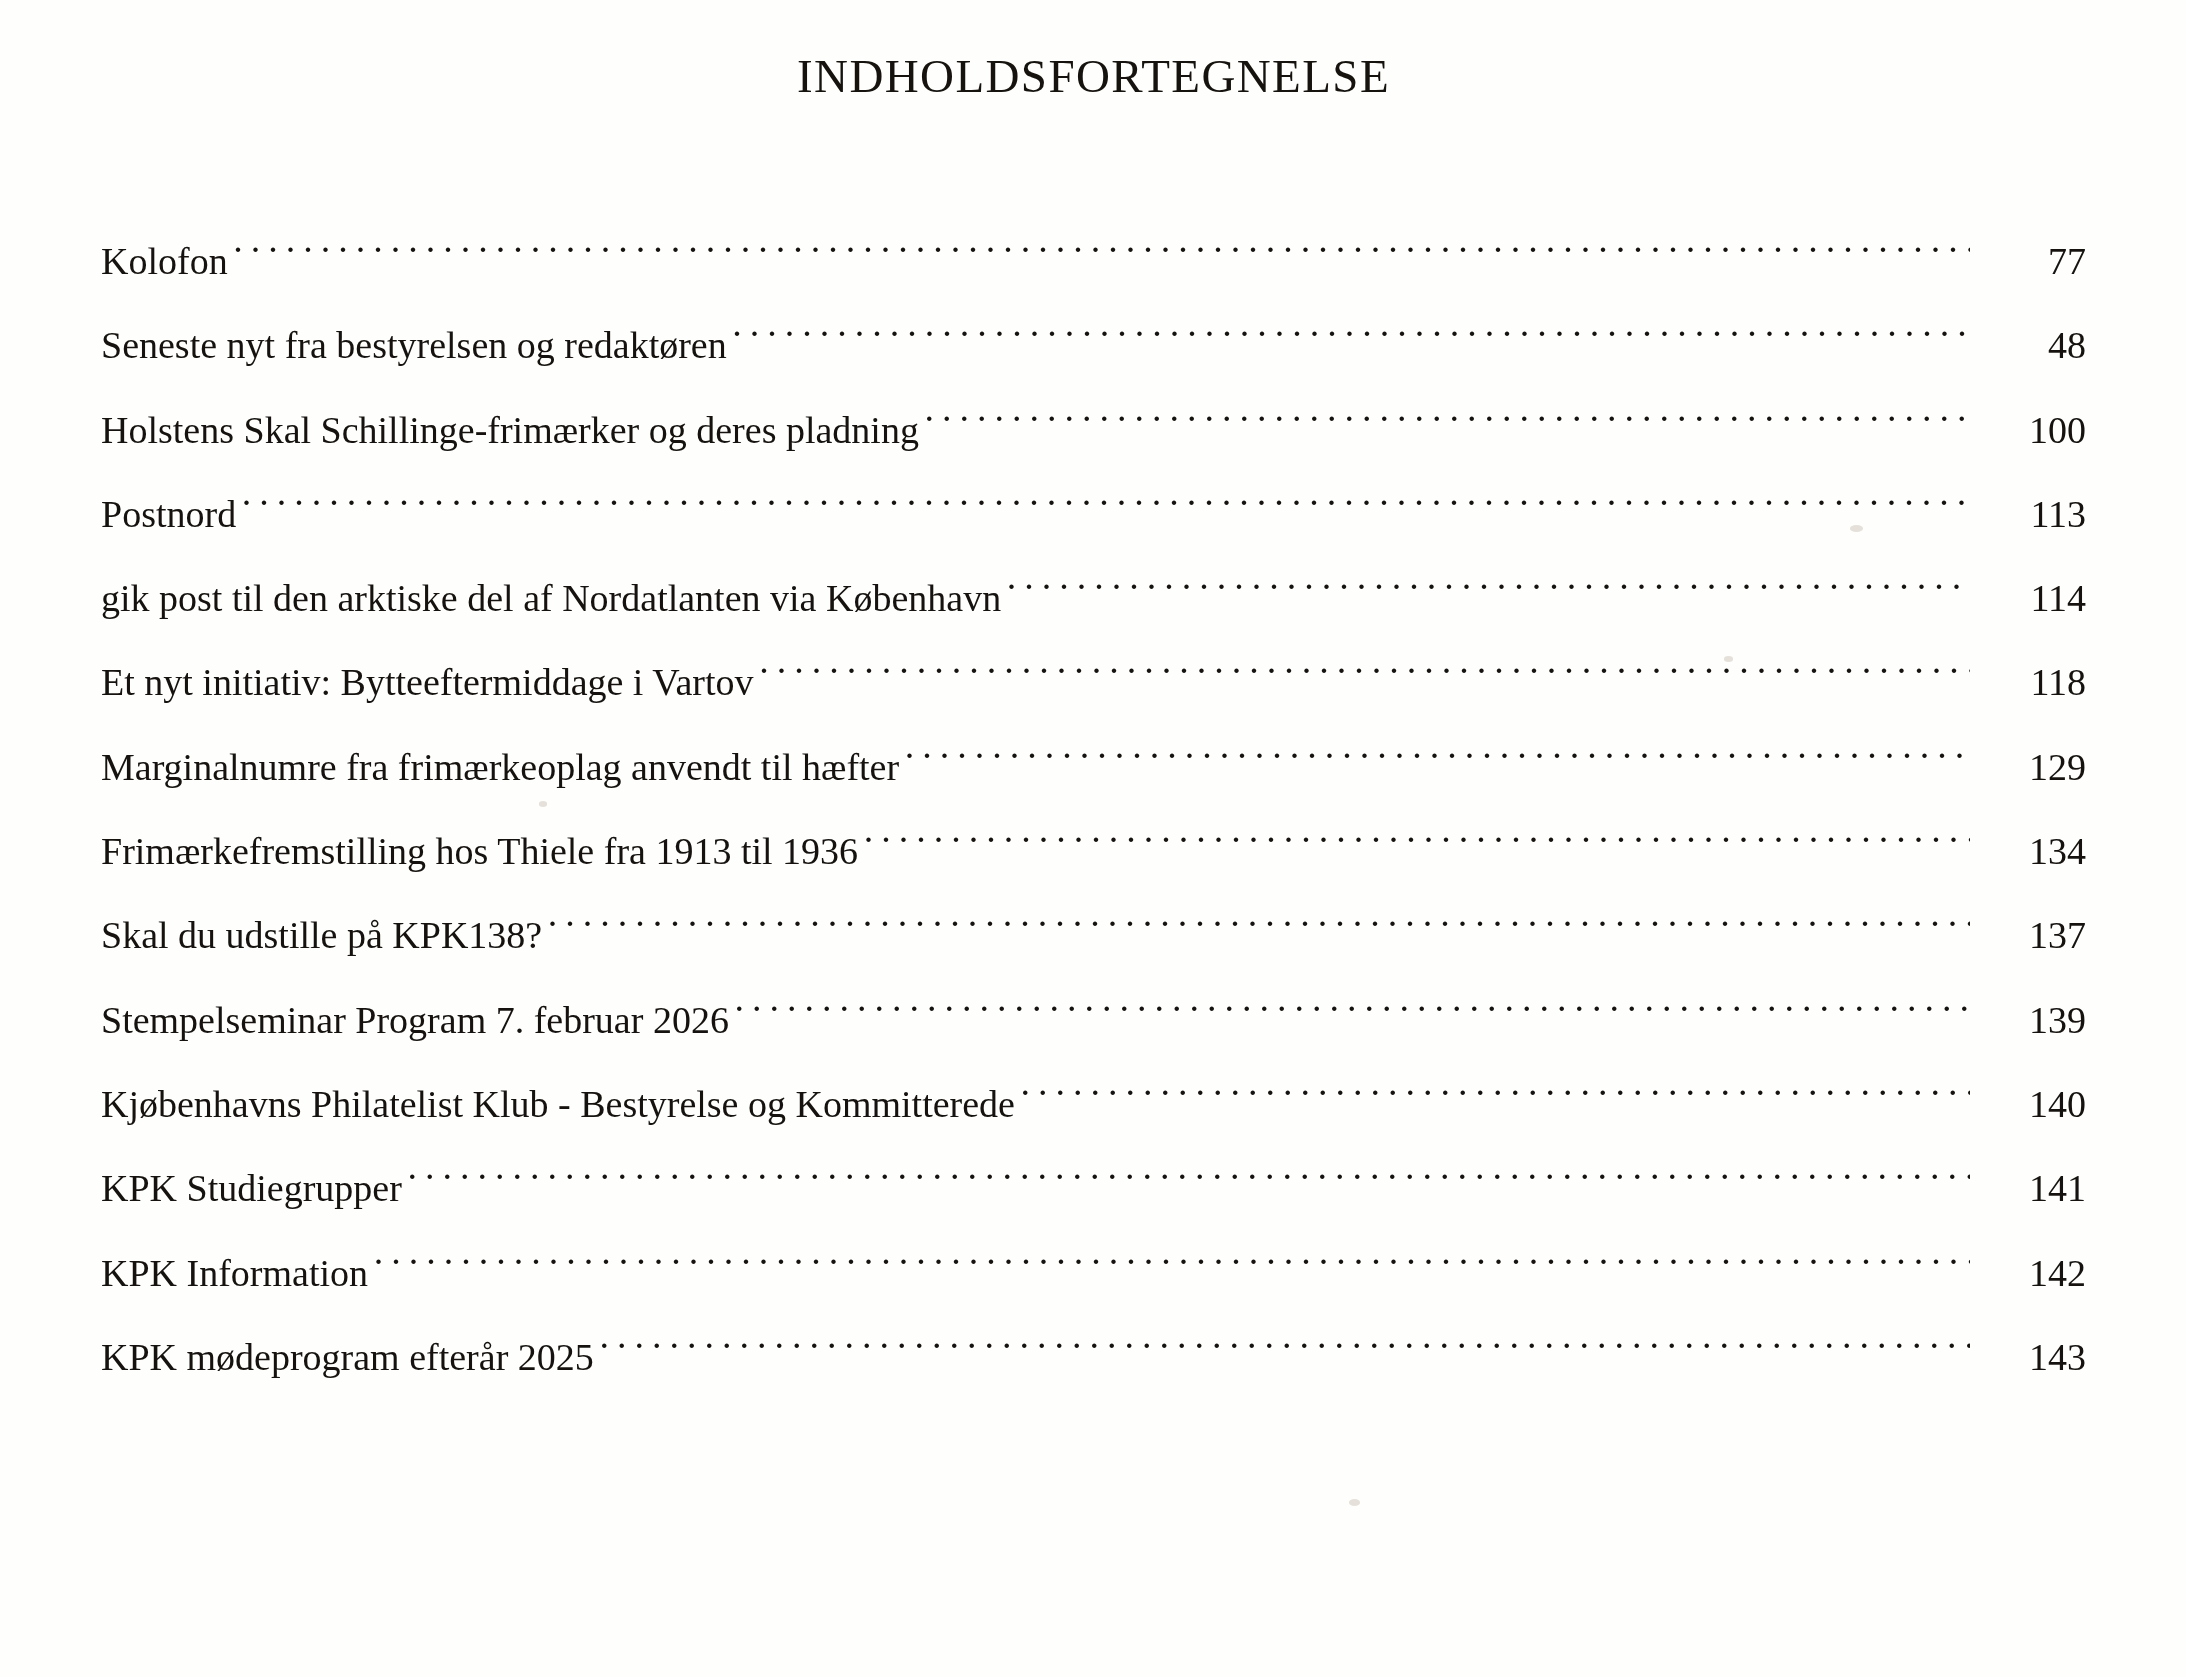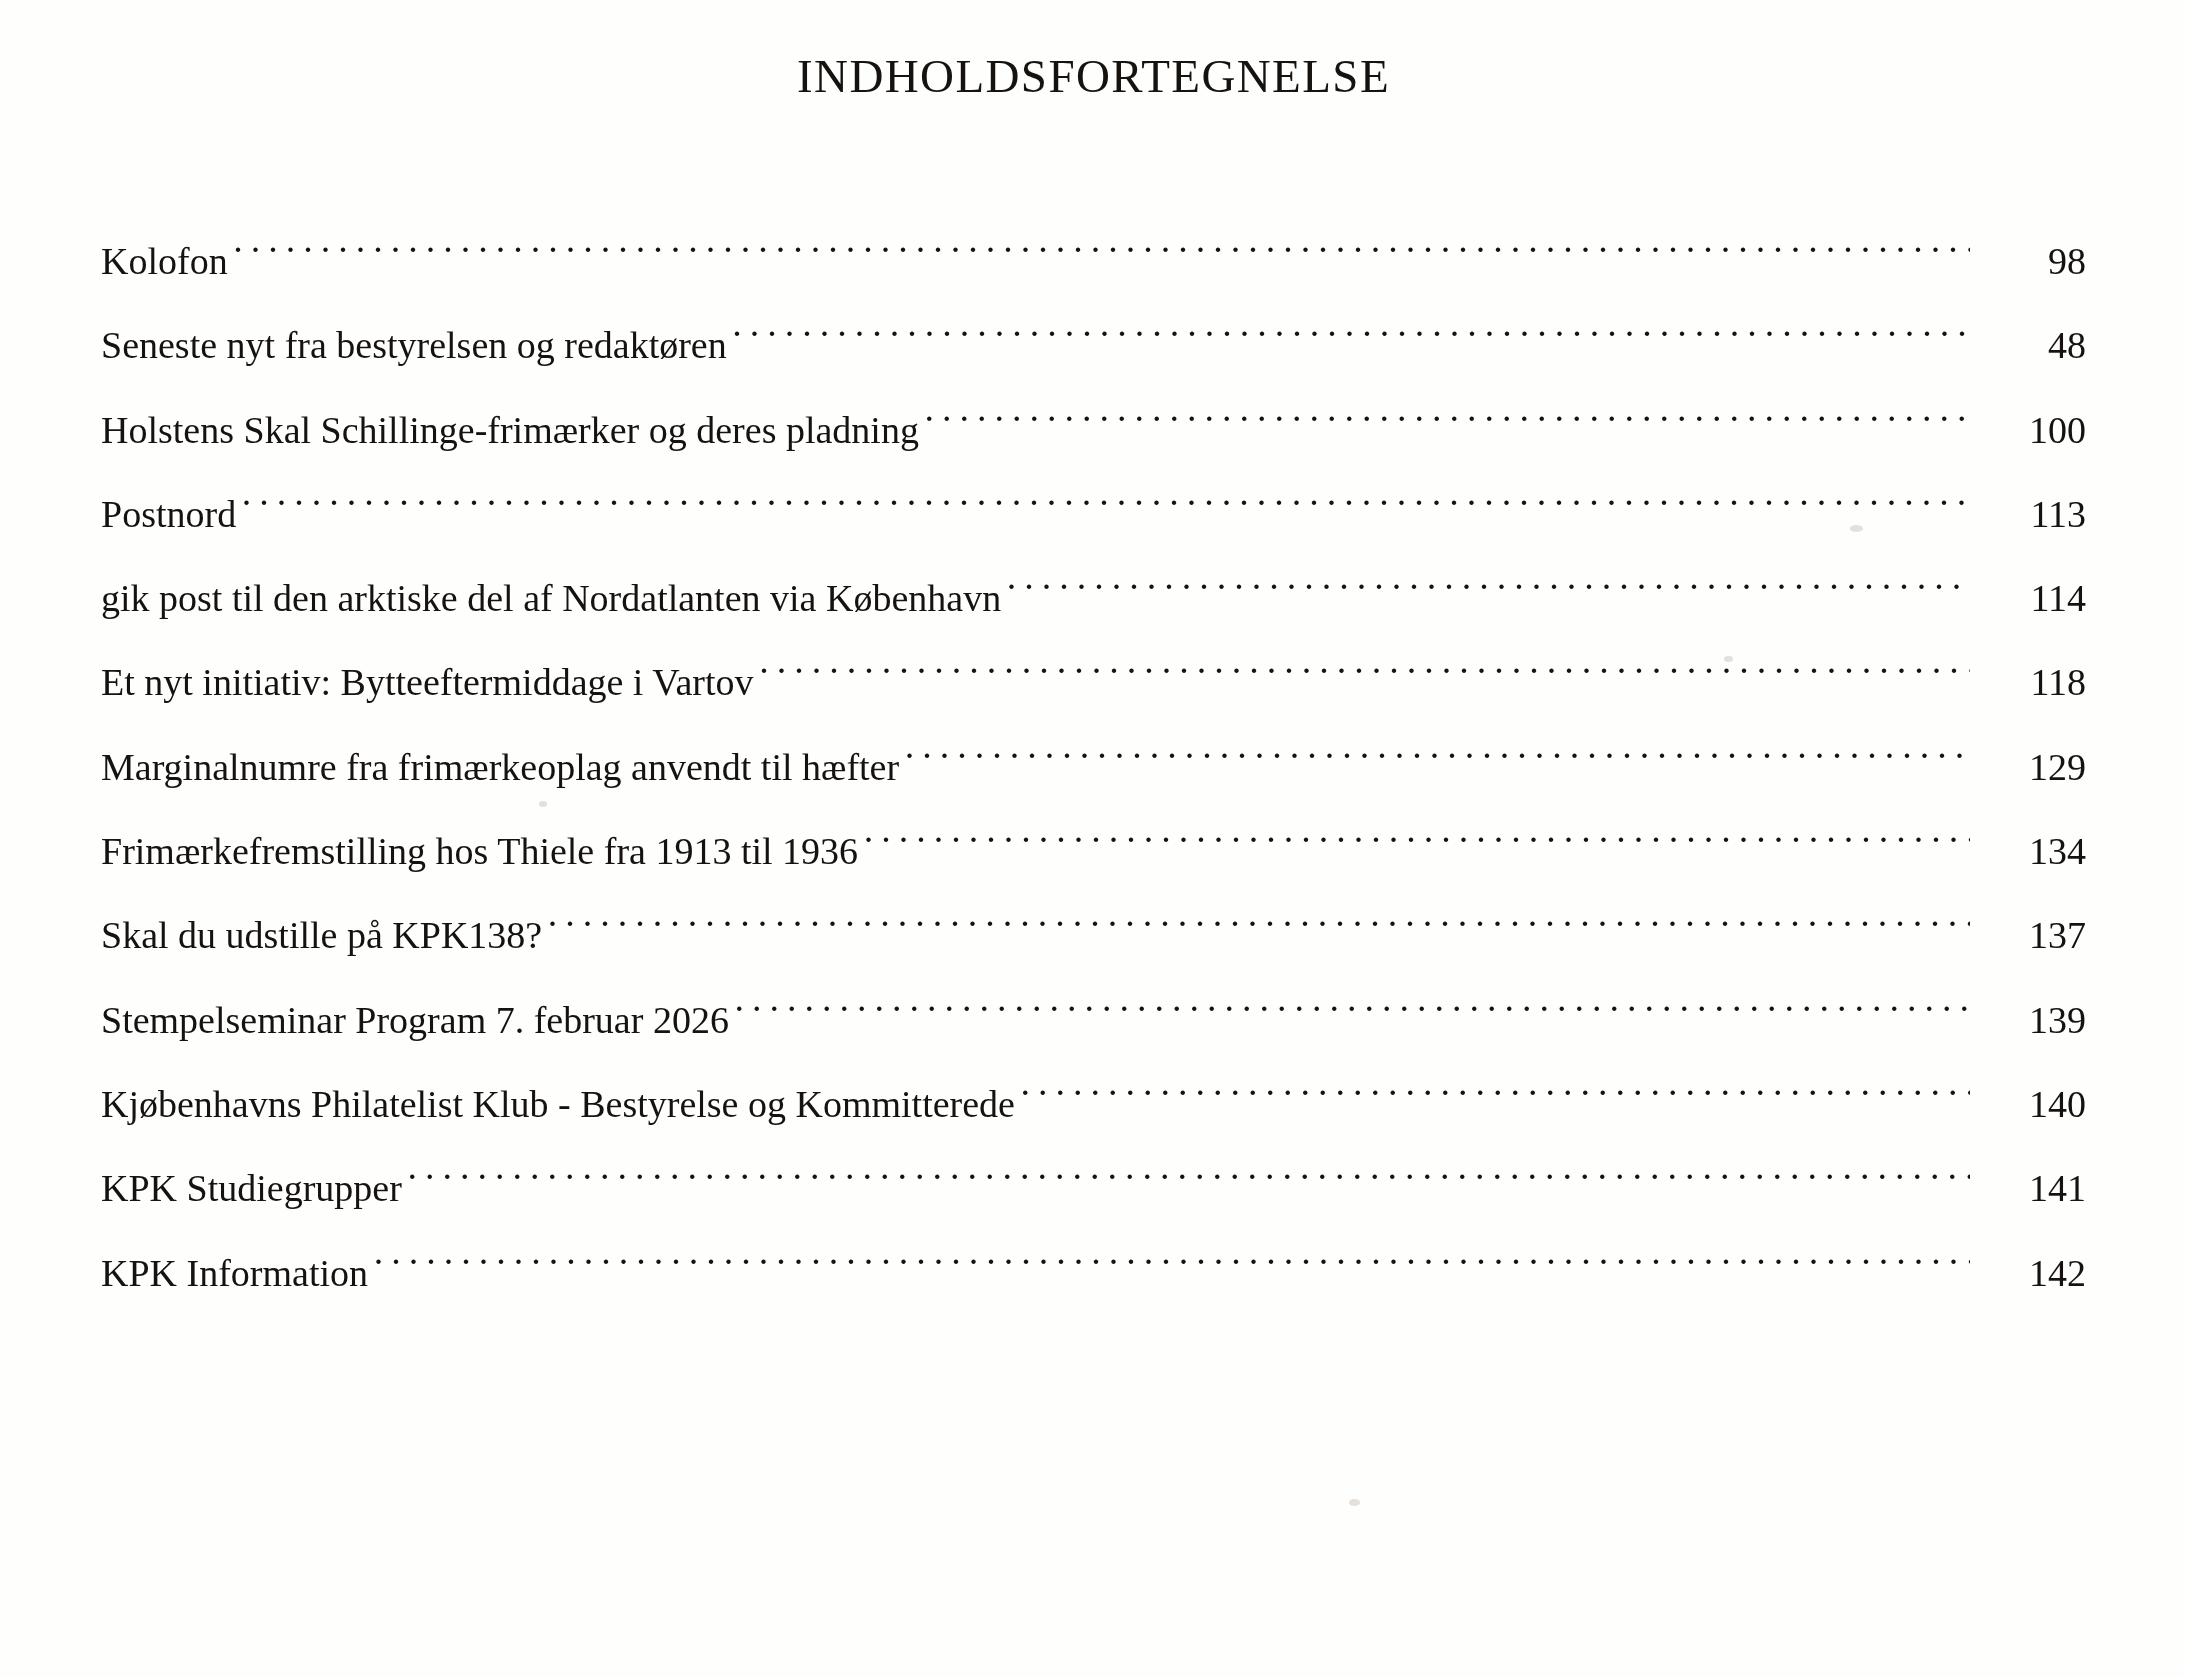--- a/index.html
+++ b/index.html
@@ -108,21 +108,21 @@
 
 <div class="page">
 
   <h1 class="page-title">INDHOLDSFORTEGNELSE</h1>
 
   <ul class="toc" id="toc-list">
       <li class="toc-entry">
         <div class="entry-row">
           <span class="entry-label">Kolofon</span>
           <span class="leader"></span>
-          <span class="entry-page">98</span>
+          <span class="entry-page">77</span>
         </div>
       </li>
       <li class="toc-entry">
         <div class="entry-row">
           <span class="entry-label">Seneste nyt fra bestyrelsen og redaktøren</span>
           <span class="leader"></span>
           <span class="entry-page">48</span>
         </div>
       </li>
       <li class="toc-entry">
@@ -193,20 +193,27 @@
           <span class="entry-label">KPK Studiegrupper</span>
           <span class="leader"></span>
           <span class="entry-page">141</span>
         </div>
       </li>
       <li class="toc-entry">
         <div class="entry-row">
           <span class="entry-label">KPK Information</span>
           <span class="leader"></span>
           <span class="entry-page">142</span>
+        </div>
+      </li>
+      <li class="toc-entry">
+        <div class="entry-row">
+          <span class="entry-label">KPK mødeprogram efterår 2025</span>
+          <span class="leader"></span>
+          <span class="entry-page">143</span>
         </div>
       </li>
     </ul>
 
   <div class="speck" style="left:1850px; top:525px; width:13px; height:6.6px;"></div>
   <div class="speck" style="left:1724px; top:656px; width:9.4px; height:5.6px;"></div>
   <div class="speck" style="left:539px; top:801px; width:8.4px; height:5.6px;"></div>
   <div class="speck" style="left:1349px; top:1499px; width:11.2px; height:6.6px;"></div>
 </div>
 

